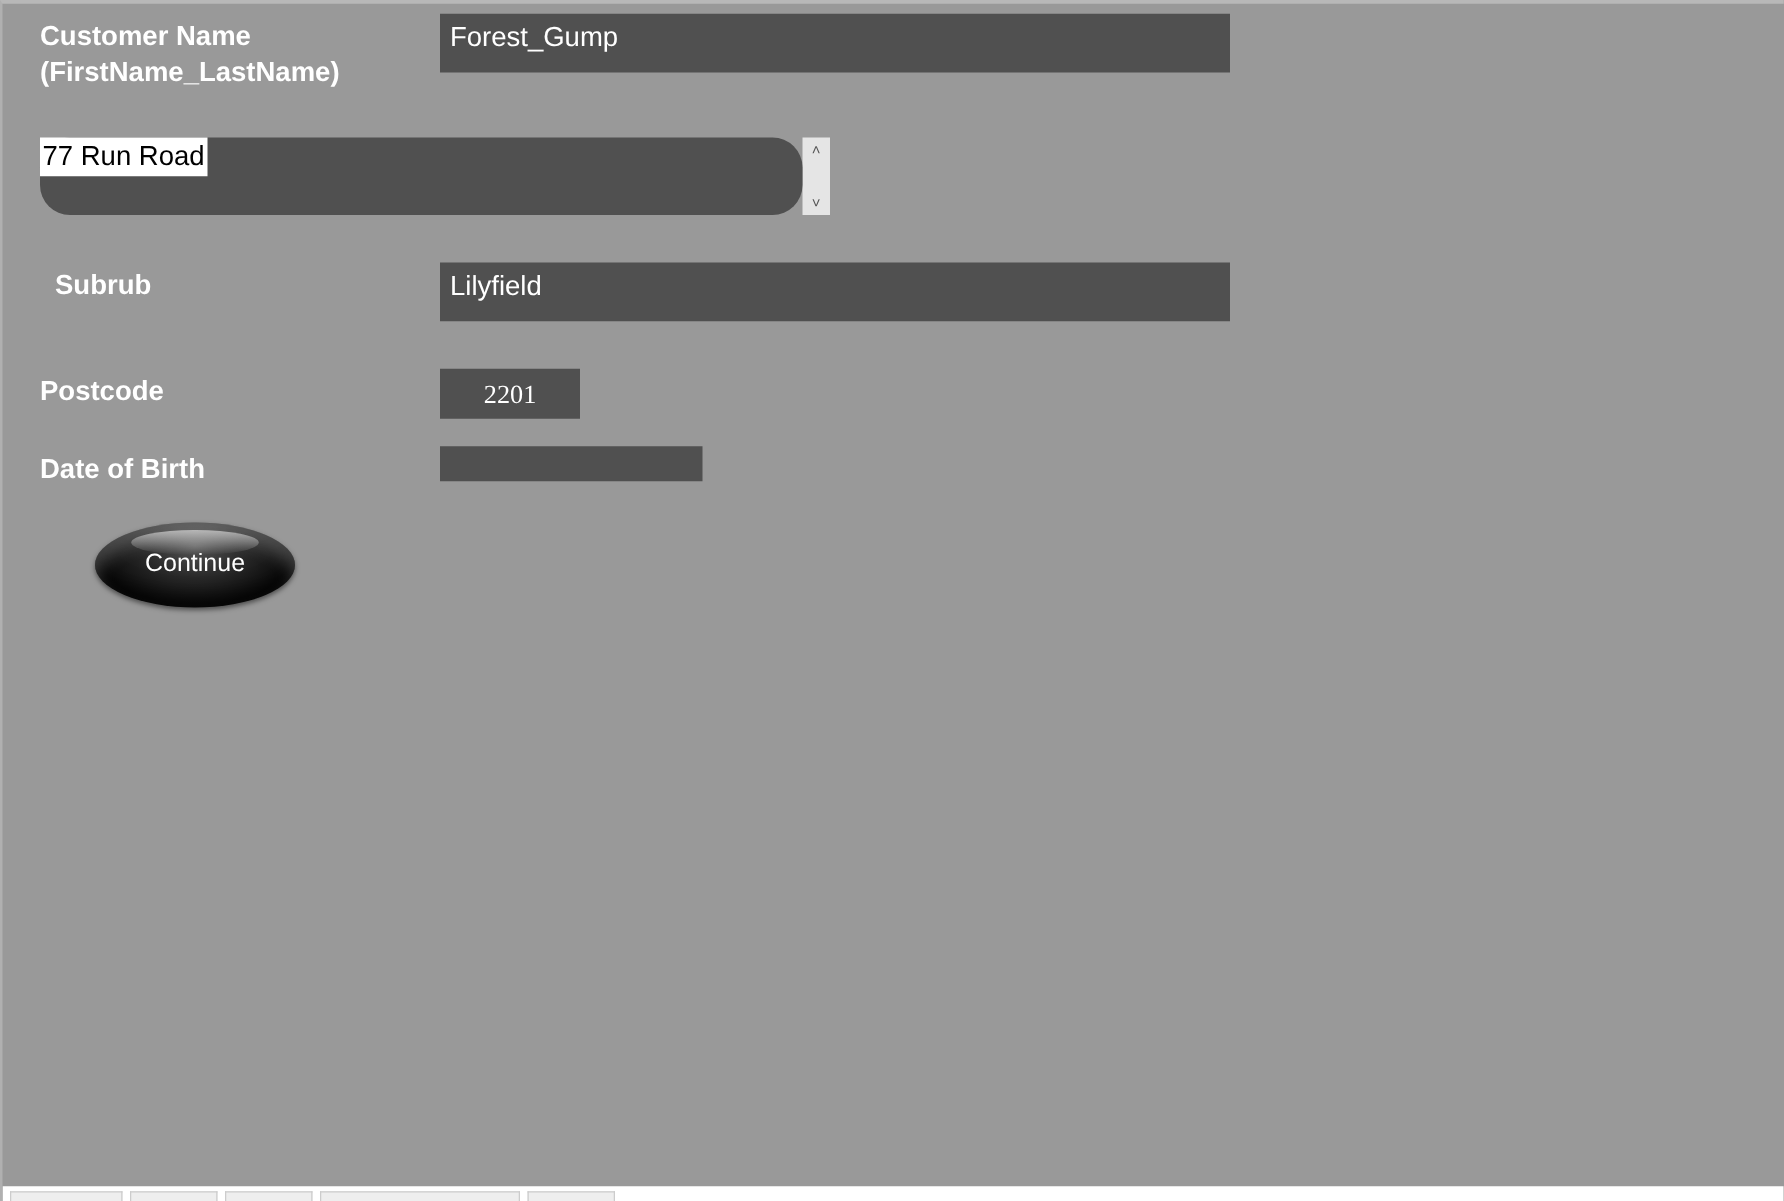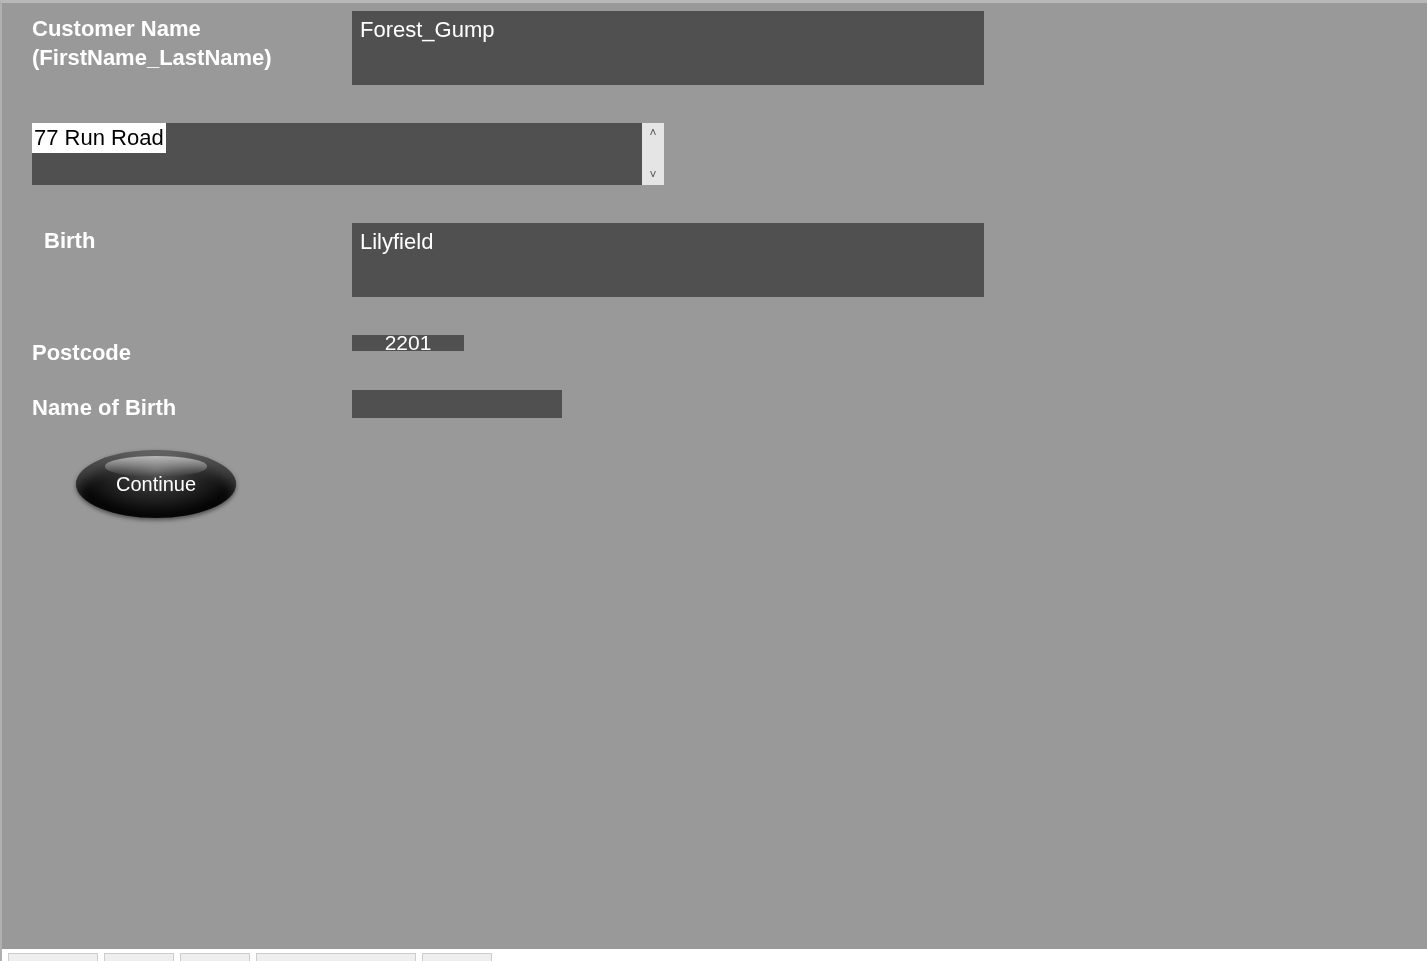--- a/index.html
+++ b/index.html
@@ -33,21 +33,21 @@
       padding-top: 4px;
     }
     .label-bold {
       font-weight: bold;
     }
     .label-normal {
       font-weight: bold;
     }
     .input-large {
       width: 632px;
-      height: 74px;
+      height: 47px;
       background: #505050;
       border: none;
       color: #ffffff;
       font-size: 22px;
       font-family: inherit;
       padding: 6px 8px;
       resize: none;
       outline: none;
     }
     .input-large::placeholder {
@@ -63,20 +63,21 @@
       background: #ffffff;
       color: #000000;
       padding: 2px 2px 2px 2px;
       font-size: 22px;
       line-height: 1.2;
     }
     .address-body {
       flex: 1;
       background: #505050;
       position: relative;
+      border-radius: 24px;
     }
     .scrollbar {
       width: 22px;
       background: #e5e5e5;
       display: flex;
       flex-direction: column;
       justify-content: space-between;
       align-items: center;
       padding: 4px 0;
     }
@@ -84,26 +85,26 @@
       width: 100%;
       text-align: center;
       font-size: 12px;
       color: #555;
       cursor: pointer;
       user-select: none;
       line-height: 1;
     }
     .input-small {
       width: 112px;
-      height: 16px;
+      height: 40px;
       background: #505050;
       border: none;
       color: #ffffff;
       font-size: 21px;
-      font-family: Liberation Sans, sans-serif;
+      font-family: Liberation Serif, serif;
       text-align: center;
       outline: none;
     }
     .input-medium {
       width: 210px;
       height: 28px;
       background: #505050;
       border: none;
       color: #ffffff;
       font-size: 21px;
@@ -189,31 +190,31 @@
         <span class="address-text-highlight">77 Run Road</span>
       </div>
       <div class="scrollbar">
         <div class="scroll-arrow">˄</div>
         <div class="scroll-arrow">˅</div>
       </div>
     </div>
   </div>
 
   <div class="form-row suburb-row">
-    <div class="label-col label-bold">Birth</div>
+    <div class="label-col label-bold">Subrub</div>
     <textarea class="input-large" style="">Lilyfield</textarea>
   </div>
 
   <div class="form-row row-tight">
     <div class="label-col label-normal">Postcode</div>
     <input class="input-small" value="2201" style="">
   </div>
 
   <div class="form-row row-tight">
-    <div class="label-col label-normal">Name of Birth</div>
+    <div class="label-col label-normal">Date of Birth</div>
     <input class="input-medium" value="" style="">
   </div>
 
   <div class="button-row">
     <button class="oval-button">Continue</button>
   </div>
 
 </div>
 
 <div class="bottom-bar">

